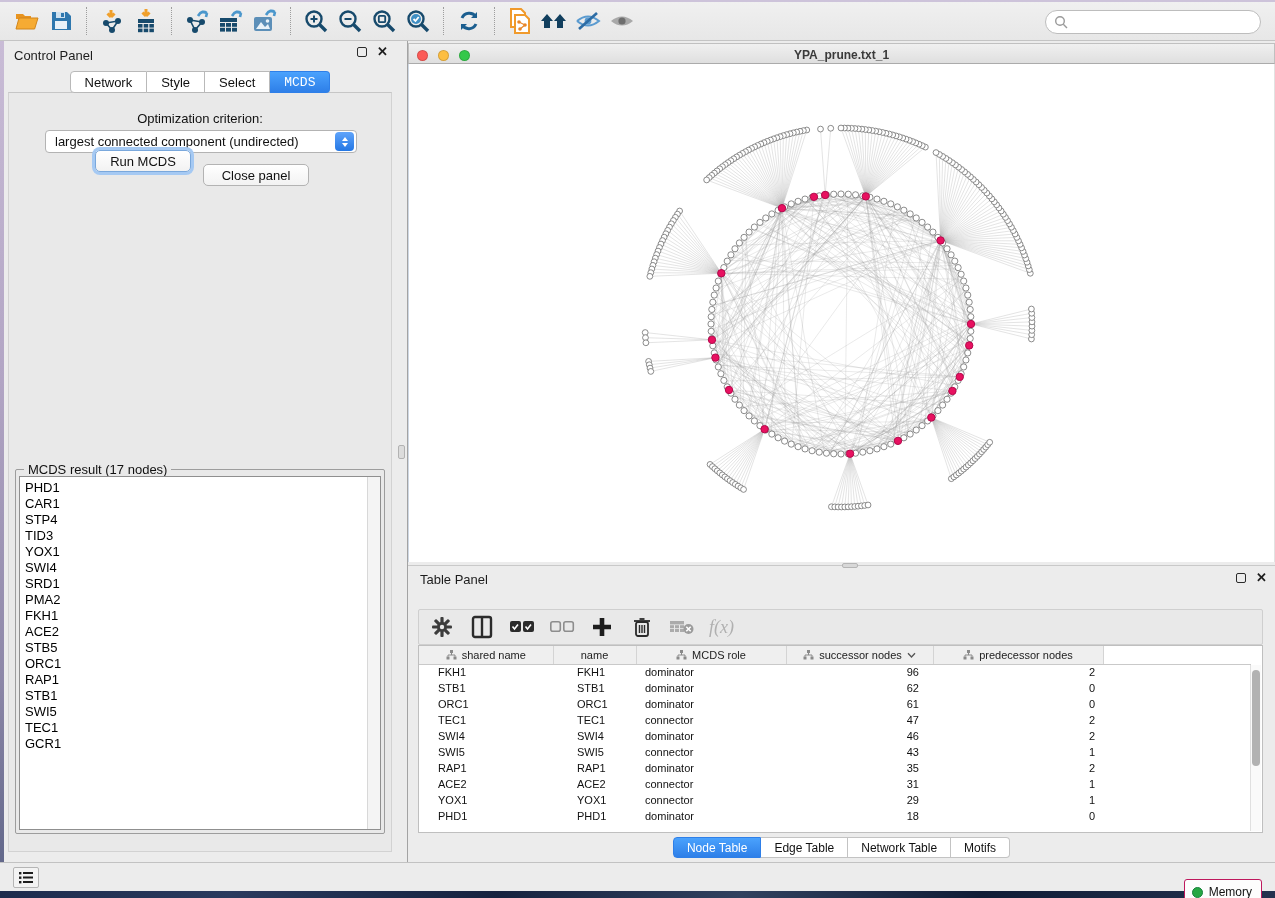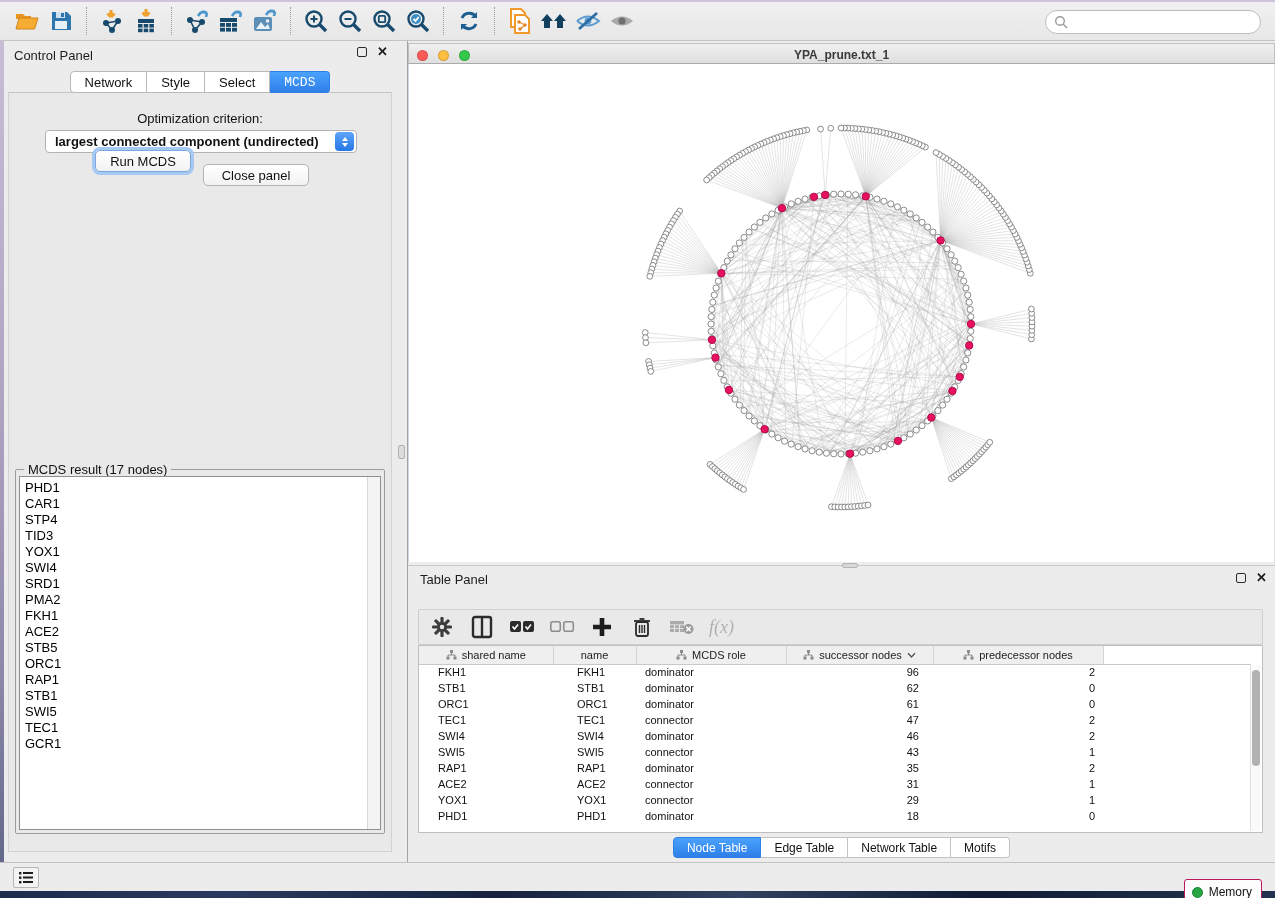--- a/index.html
+++ b/index.html
@@ -34,21 +34,21 @@
   .seg-tab { height:22px; padding:0 14px; background:#fff; border:1px solid #b9b9b9; border-left-width:0;
      font-size:13px; color:#111; display:flex; align-items:center; position:relative; z-index:2; }
   .seg-tab:first-child { border-left-width:1px; border-radius:4px 0 0 4px; }
   .seg-tab:last-child { border-radius:0 4px 4px 0; }
   .seg-tab.active { background:linear-gradient(#4aa2fd,#2e7fe8); border-color:#2e7fe8; color:#fff;font-family:Liberation Mono, monospace; }
   #control-body { position:absolute; left:4px; right:4px; top:51px; bottom:10px; background:#e9e9e9;
      border:1px solid #d2d2d2; border-top-color:#c6c6c6; }
   #opt-label { position:absolute; left:0; right:0; top:18px; text-align:center; font-size:13px; color:#111; }
   #criterion-select { position:absolute; left:36px; top:37px; width:312px; height:23px; background:#fff;
      border:1px solid #b3b3b3; border-radius:4px; display:flex; align-items:center; }
-  #criterion-value { font-size:13px; color:#111; padding-left:9px; flex:1; white-space:nowrap;font-weight:bold; }
+  #criterion-value { font-size:13px; color:#111; padding-left:9px; flex:1; white-space:nowrap; }
   #criterion-stepper { width:19px; height:19px; margin-right:2px; border-radius:4px;
      background:linear-gradient(#5fa4fb,#2477e4); display:flex; flex-direction:column; align-items:center; justify-content:center; gap:2px; }
   .step-arrow { width:0; height:0; border-left:3.5px solid transparent; border-right:3.5px solid transparent; }
   .step-up { border-bottom:4.5px solid #fff; }
   .step-down { border-top:4.5px solid #fff; }
   .push-btn { position:absolute; height:22px; background:linear-gradient(#ffffff,#f2f2f2); border:1px solid #b3b3b3;
      border-radius:5px; font-size:13px; color:#111; display:flex; align-items:center; justify-content:center; }
   #run-mcds-btn { left:86px; top:57px; width:96px; box-shadow:0 0 0 3px #a5c9f3; border-color:#7aa8dc; }
   #close-panel-btn { left:194px; top:71px; width:106px; }
   #mcds-group { position:absolute; left:6px; top:376px; width:370px; height:365px; border:1px solid #9d9d9d; border-radius:2px; }

